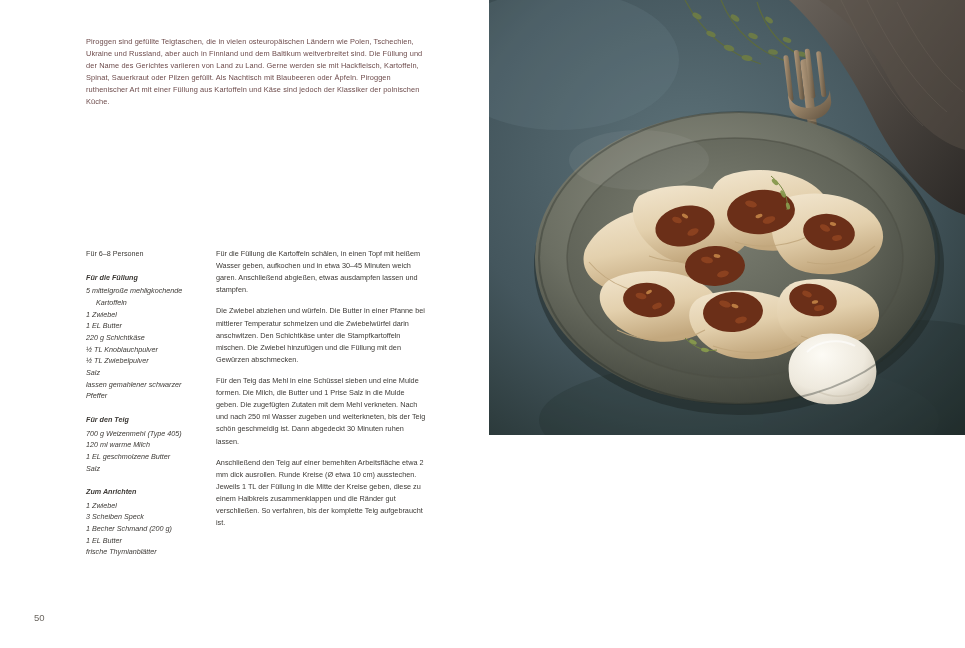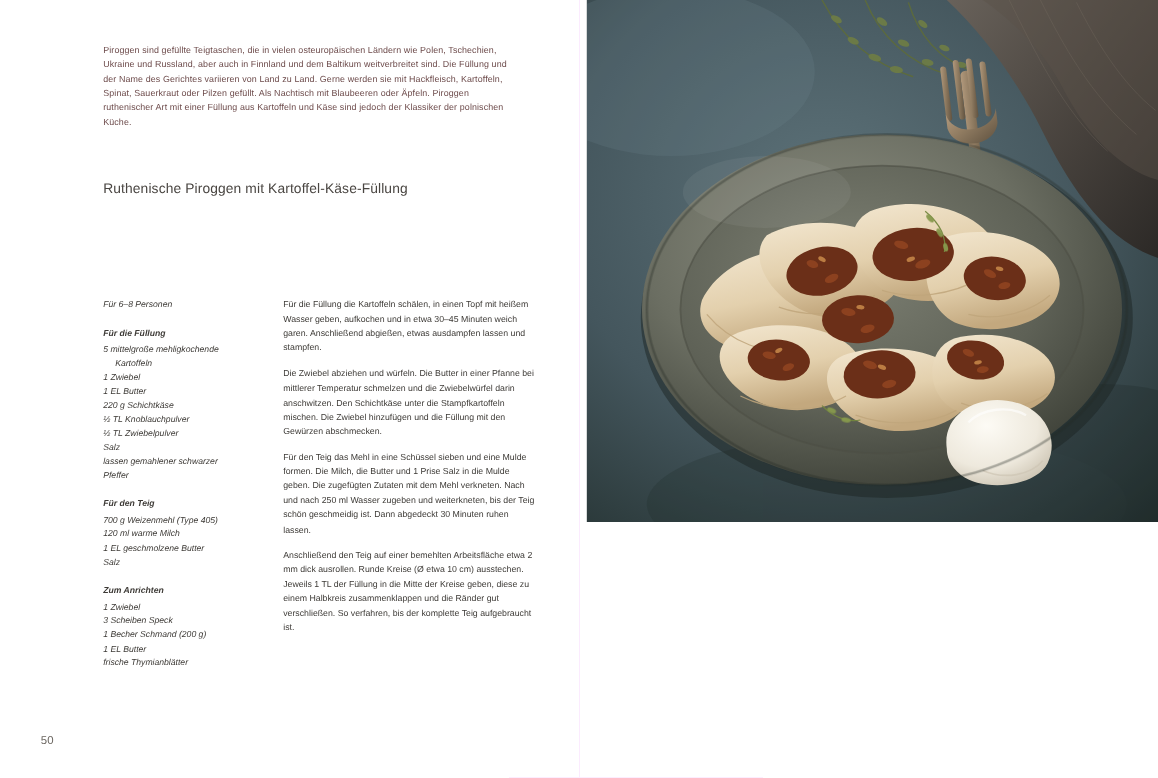--- a/index.html
+++ b/index.html
@@ -54,42 +54,41 @@
   }
   .ingredients {
     position: absolute;
     left: 86px; top: 248px;
     width: 118px;
     font-size: 7.2px;
     line-height: 1.62;
     color: #3d3a36;
   }
   .ingredients .serves {
-    font-style: italic;
     margin-bottom: 9px;
   }
   .ingredients .grp-head {
     font-weight: bold;
     font-style: italic;
     margin-bottom: 2px;
     margin-top: 12px;
   }
   .ingredients .item {
     font-style: italic;
   }
   .ingredients .item.indent {
     padding-left: 10px;
     font-style: italic;
   }
   .ingredients .grp {
     margin-bottom: 9px;
   }
   .method {
     position: absolute;
-    left: 236px; top: 248px;
+    left: 216px; top: 248px;
     width: 210px;
     font-size: 7.3px;
     line-height: 1.66;
     color: #3d3a36;
   }
   .method p {
     margin: 0 0 9px 0;
   }
   .folio-left {
     position: absolute;
@@ -113,21 +112,20 @@
   }
   .photo svg { display: block; }
 </style>
 </head>
 <body>
 
 <div class="spread">
 
   <div class="page-left">
     <div class="intro">Piroggen sind gefüllte Teigtaschen, die in vielen osteuropäischen Ländern wie Polen, Tschechien, Ukraine und Russland, aber auch in Finnland und dem Baltikum weitverbreitet sind. Die Füllung und der Name des Gerichtes variieren von Land zu Land. Gerne werden sie mit Hackfleisch, Kartoffeln, Spinat, Sauerkraut oder Pilzen gefüllt. Als Nachtisch mit Blaubeeren oder Äpfeln. Piroggen ruthenischer Art mit einer Füllung aus Kartoffeln und Käse sind jedoch der Klassiker der polnischen Küche.</div>
-    <div class="subtitle">Ruthenische Piroggen mit Kartoffel-Käse-Füllung</div>
 
     <div class="ingredients">
       <div class="serves">Für 6–8 Personen</div>
 
       <div class="grp">
         <div class="grp-head">Für die Füllung</div>
         <div class="item">5 mittelgroße mehligkochende</div>
         <div class="item indent">Kartoffeln</div>
         <div class="item">1 Zwiebel</div>
         <div class="item">1 EL Butter</div>

